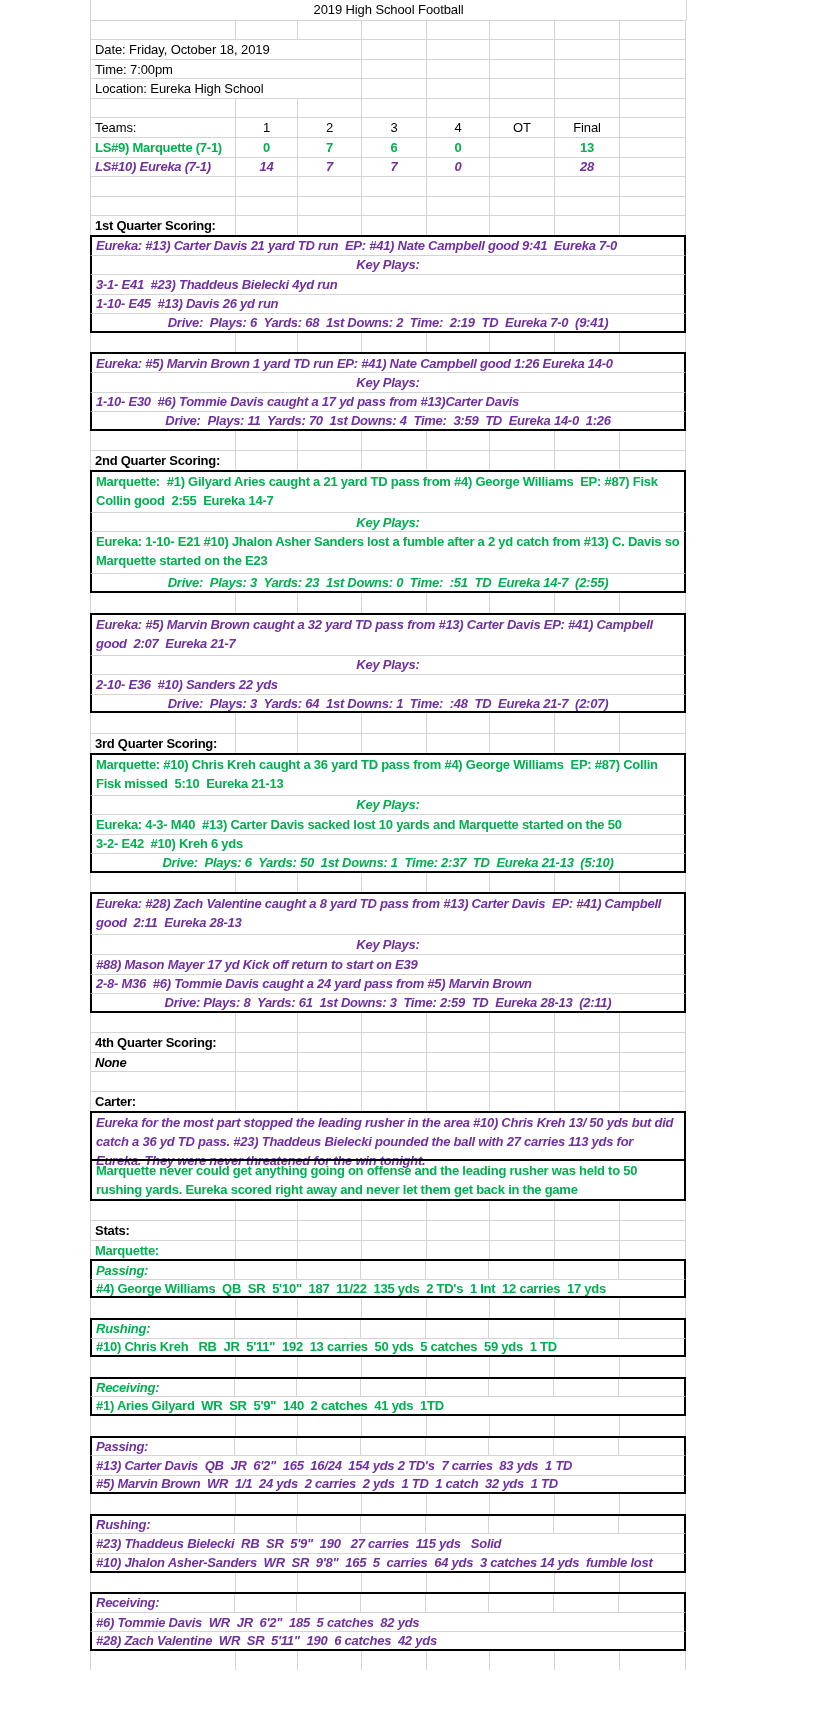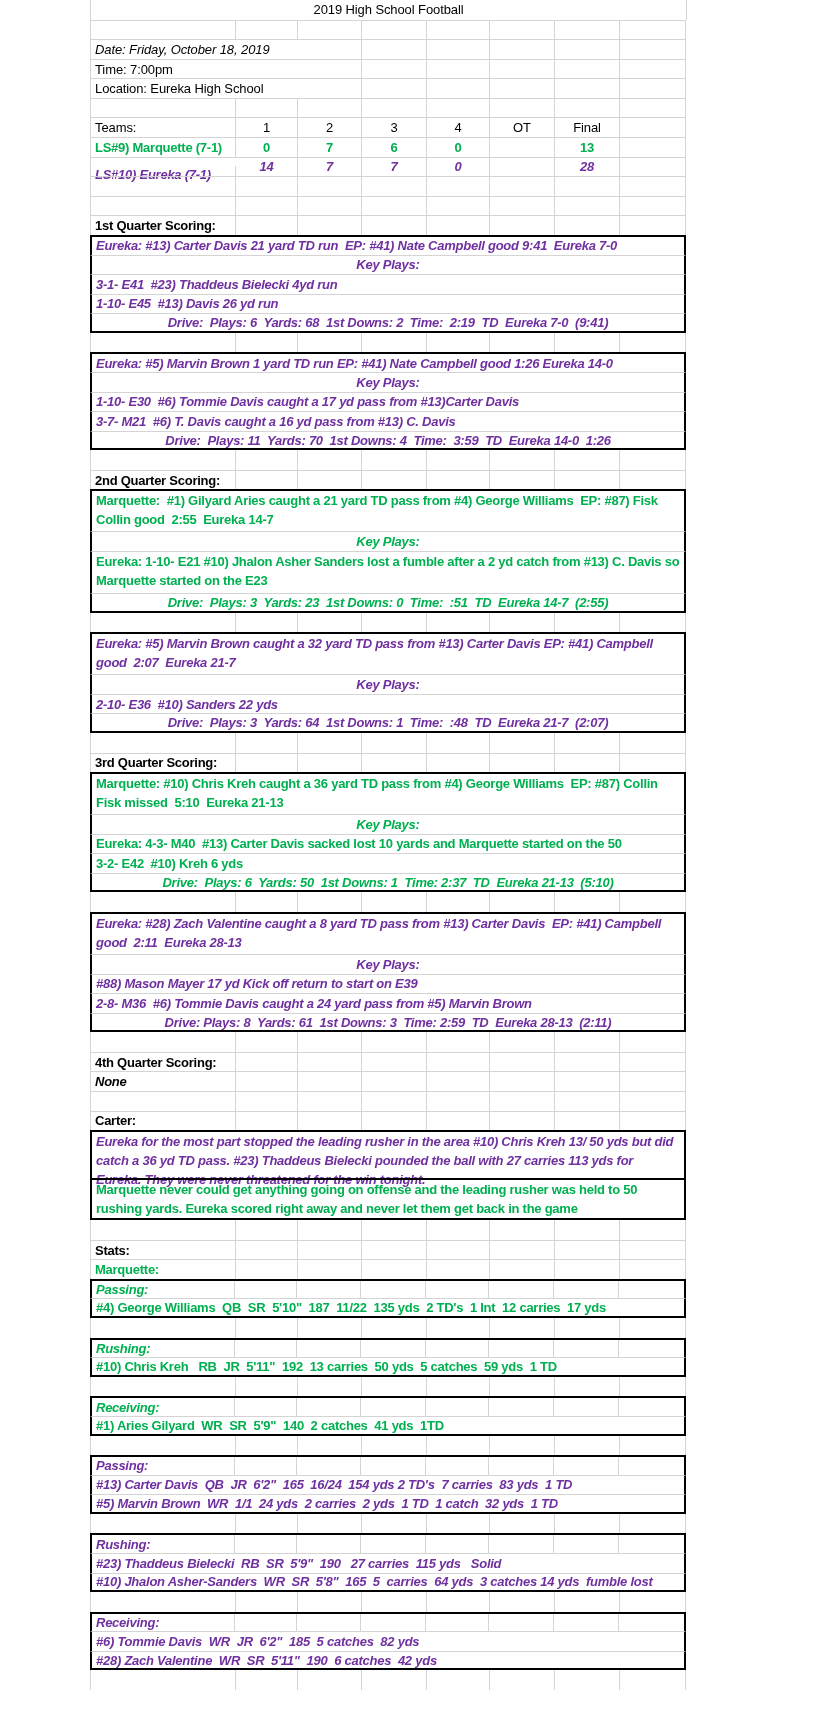--- a/index.html
+++ b/index.html
@@ -63,21 +63,21 @@
       <div class="cell" style="width: 145px;"></div>
       <div class="cell" style="width: 62px;"></div>
       <div class="cell" style="width: 64px;"></div>
       <div class="cell" style="width: 65px;"></div>
       <div class="cell" style="width: 63px;"></div>
       <div class="cell" style="width: 65px;"></div>
       <div class="cell" style="width: 65px;"></div>
       <div class="cell flex"></div>
     </div>
     <div class="row h1 grow topline">
-      <div class="cell" style="width: 271px; font-style: italic;">
+      <div class="cell" style="width: 271px;">
         <span class="txt s-r pad">Date: Friday, October 18, 2019</span>
       </div>
       <div class="cell" style="width: 65px;"></div>
       <div class="cell" style="width: 63px;"></div>
       <div class="cell" style="width: 65px;"></div>
       <div class="cell" style="width: 65px;"></div>
       <div class="cell flex"></div>
     </div>
     <div class="row h1 grow topline">
       <div class="cell" style="width: 271px;">
@@ -151,21 +151,21 @@
       </div>
       <div class="cell num" style="width: 65px;">
         <span class="txt s-m"></span>
       </div>
       <div class="cell num" style="width: 65px;">
         <span class="txt s-m">13</span>
       </div>
       <div class="cell flex"></div>
     </div>
     <div class="row h1 grow topline">
-      <div class="cell" style="width: 145px; margin-top: 8px;">
+      <div class="cell" style="width: 145px;">
         <span class="txt s-e pad">LS#10) Eureka (7-1)</span>
       </div>
       <div class="cell num" style="width: 62px;">
         <span class="txt s-e">14</span>
       </div>
       <div class="cell num" style="width: 64px;">
         <span class="txt s-e">7</span>
       </div>
       <div class="cell num" style="width: 65px;">
         <span class="txt s-e">7</span>
@@ -254,25 +254,20 @@
       </div>
     </div>
     <div class="row h1">
       <div class="box p-m">
         <div class="txt s-e ctr">Key Plays:</div>
       </div>
     </div>
     <div class="row h1">
       <div class="box p-m">
         <div class="txt s-e">1-10- E30  #6) Tommie Davis caught a 17 yd pass from #13)Carter Davis</div>
-      </div>
-    </div>
-    <div class="row h1">
-      <div class="box p-m">
-        <div class="txt s-e">3-7- M21  #6) T. Davis caught a 16 yd pass from #13) C. Davis</div>
       </div>
     </div>
     <div class="row h1">
       <div class="box p-b">
         <div class="txt s-e ctr">Drive:  Plays: 11  Yards: 70  1st Downs: 4  Time:  3:59  TD  Eureka 14-0  1:26</div>
       </div>
     </div>
     <div class="row h1 grow">
       <div class="cell" style="width: 145px;"></div>
       <div class="cell" style="width: 62px;"></div>
@@ -662,21 +657,21 @@
         <div class="bcell last"></div>
       </div>
     </div>
     <div class="row h1">
       <div class="box p-m">
         <div class="txt s-e">#23) Thaddeus Bielecki  RB  SR  5'9"  190   27 carries  115 yds   Solid</div>
       </div>
     </div>
     <div class="row h1">
       <div class="box p-b">
-        <div class="txt s-e">#10) Jhalon Asher-Sanders  WR  SR  5'8"  165  5  carries  64 yds  3 catches 14 yds  fumble lost</div>
+        <div class="txt s-e">#10) Jhalon Asher-Sanders  WR  SR  9'8"  165  5  carries  64 yds  3 catches 14 yds  fumble lost</div>
       </div>
     </div>
     <div class="row h1 grow">
       <div class="cell" style="width: 145px;"></div>
       <div class="cell" style="width: 62px;"></div>
       <div class="cell" style="width: 64px;"></div>
       <div class="cell" style="width: 65px;"></div>
       <div class="cell" style="width: 63px;"></div>
       <div class="cell" style="width: 65px;"></div>
       <div class="cell" style="width: 65px;"></div>

